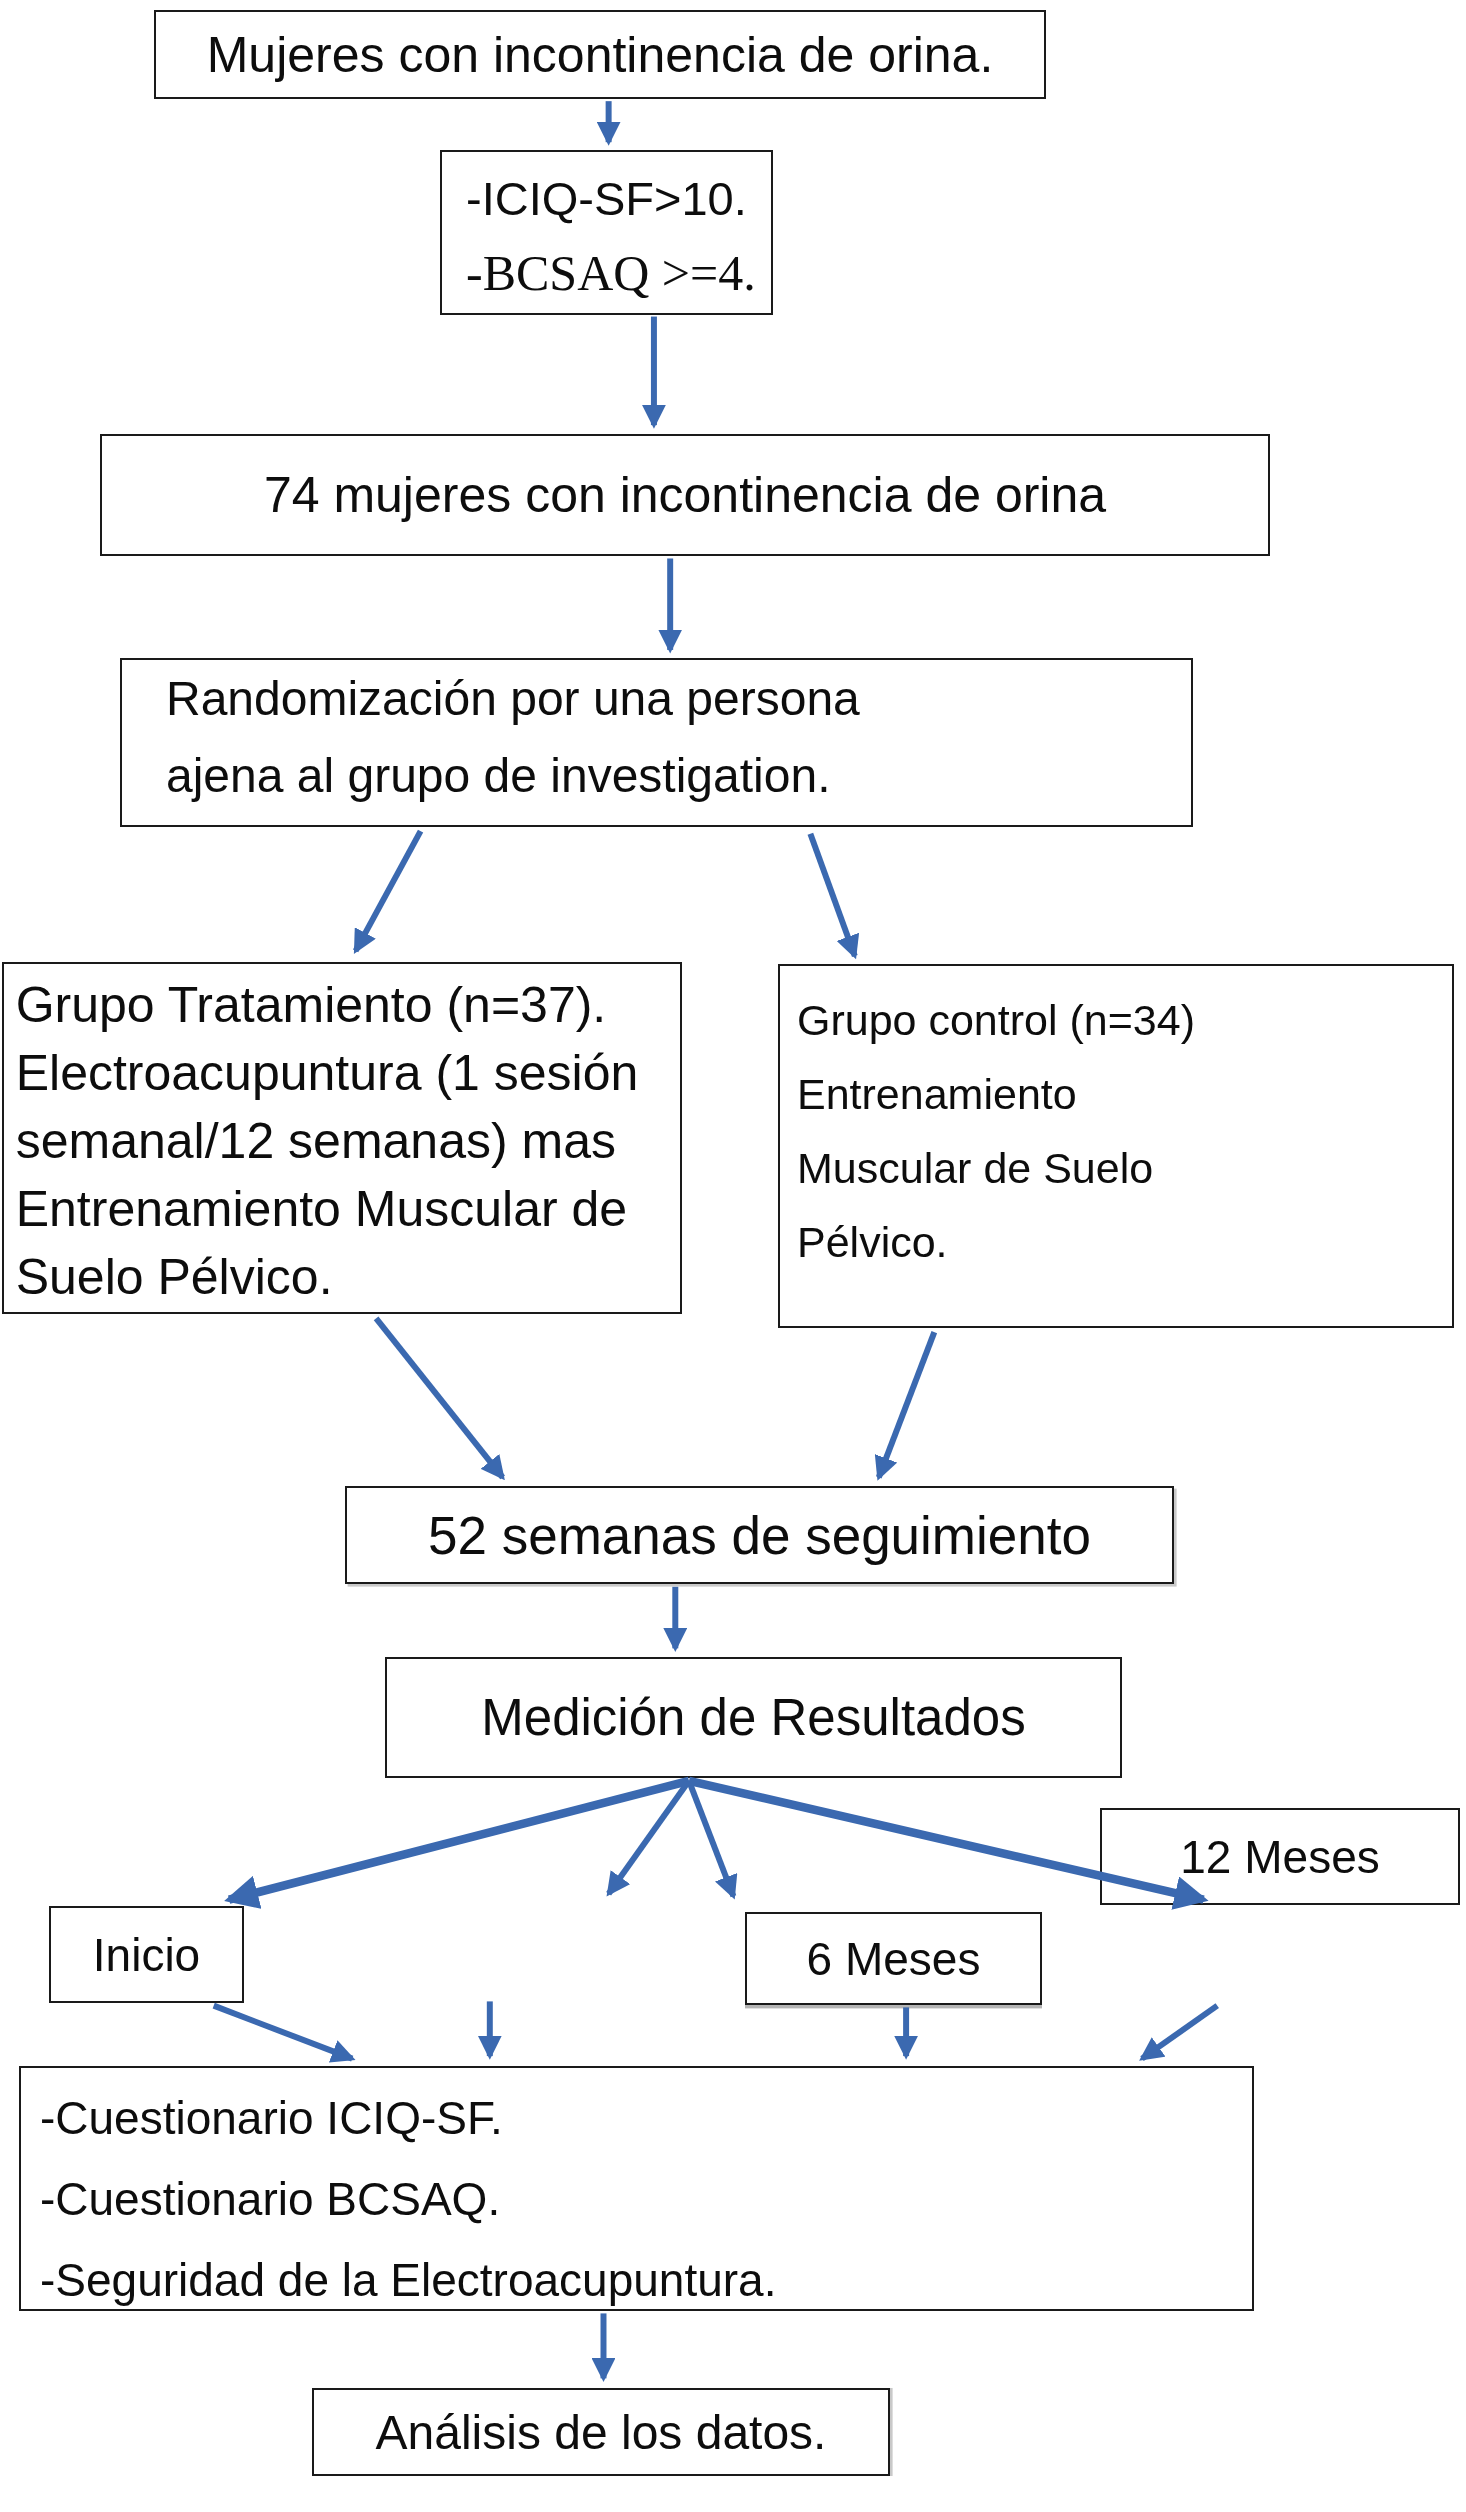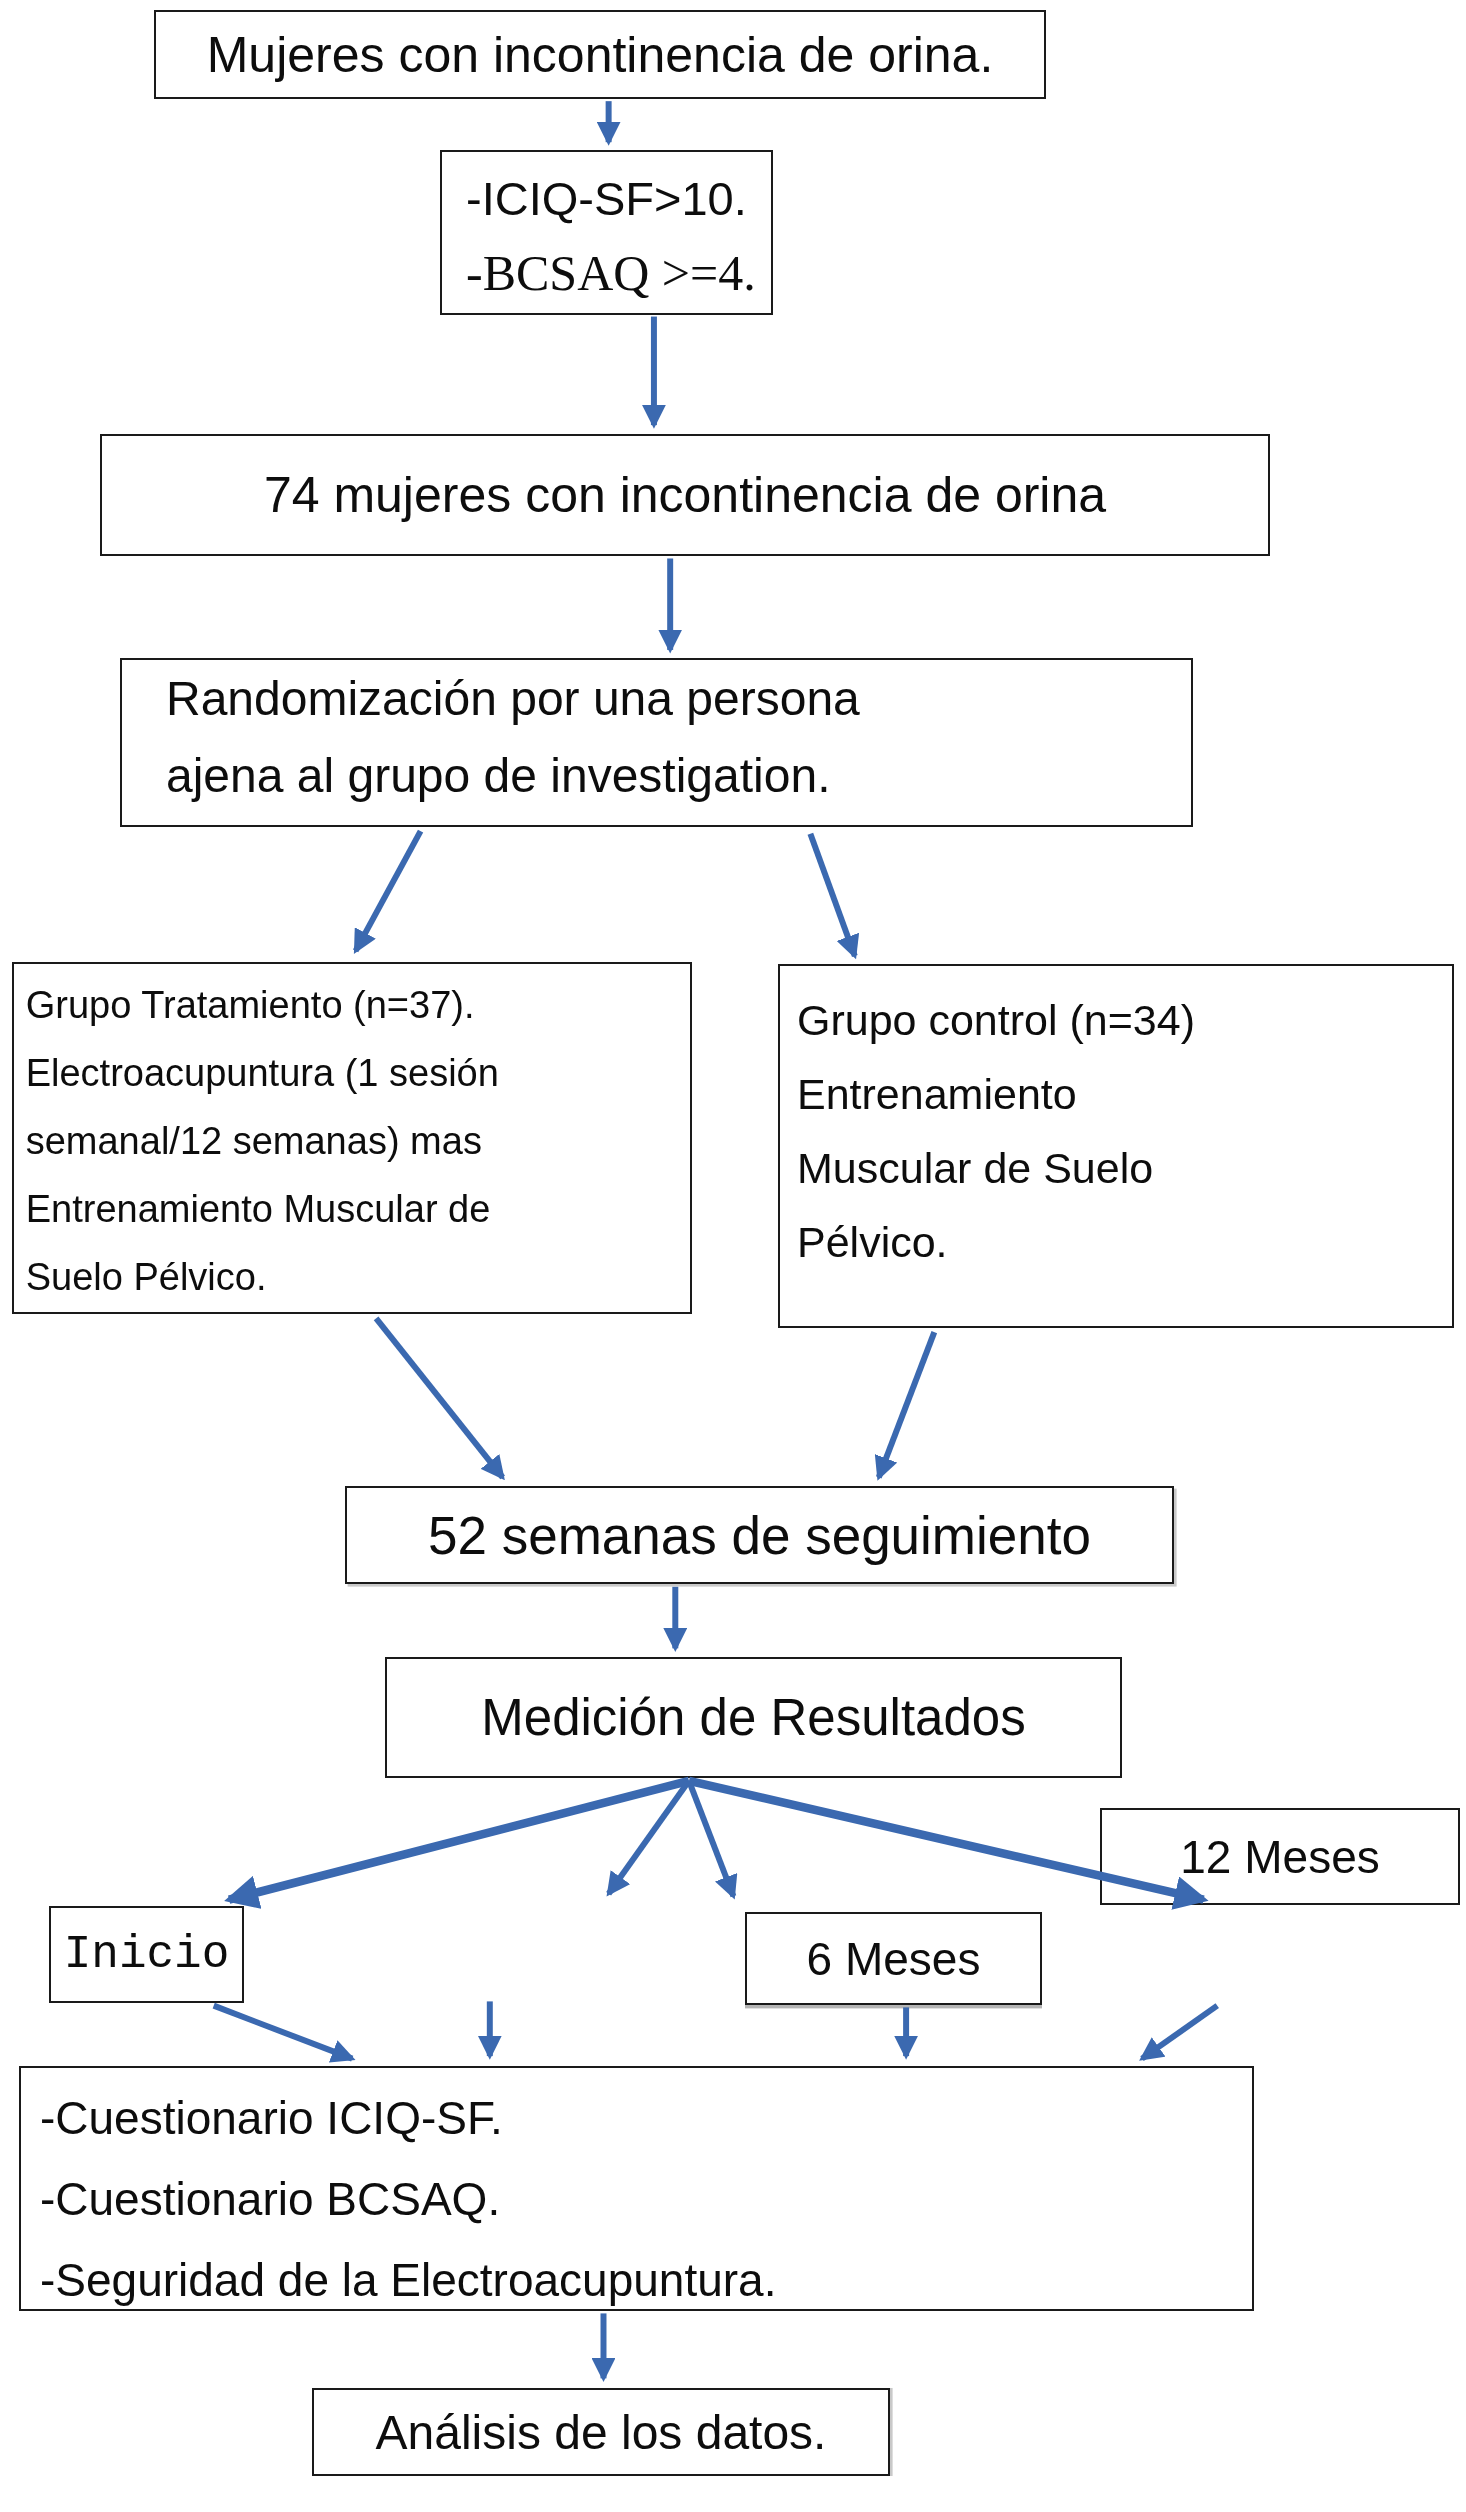--- a/index.html
+++ b/index.html
@@ -37,27 +37,27 @@
   .serif{font-family:"Liberation Serif", serif;}
 
   
   #b-mujeres   {left:154px; top:10.3px;   width:892px;height:89px;font-size:50px;}
   #b-criterios {left:440px; top:150px;  width:333px; height:165px;font-size:47px;padding:8.6px 0 0 24px;}
   #b-criterios .ln{line-height:75px;}
   #b-criterios .serif{font-size:50px;}
   #b-74        {left:100px; top:434px;  width:1170px;height:122px;font-size:50px;}
   #b-random    {left:120px; top:658px;  width:1073px;height:169px;font-size:48px;padding:0 0 0 44px;}
   #b-random .ln{line-height:77px;}
-  #b-trat      {left:1.7px;   top:962px; width:680px; height:352px;font-size:38px;padding:6.8px 3.4px 0 12px;margin-left:10px;}
+  #b-trat      {left:1.7px;   top:962px; width:680px; height:352px;font-size:50px;padding:6.8px 3.4px 0 12px;}
   #b-trat .ln{line-height:68px;}
   #b-control   {left:778px; top:964px; width:676px; height:364px;font-size:43px;padding:17px 3.4px 0 17px;}
   #b-control .ln{line-height:74px;}
   #b-seg       {left:345px; top:1486px; width:829px; height:98px;font-size:53px;box-shadow:2.6px 2.6px 0 #c9c9c9;}
   #b-med       {left:385px; top:1657px; width:737px; height:121px;font-size:51px;}
-  #b-inicio    {left:49px;  top:1906px; width:195px; height:97px;font-size:46px;font-family:Liberation Mono, monospace;}
+  #b-inicio    {left:49px;  top:1906px; width:195px; height:97px;font-size:46px;}
   #b-3m        {left:345px; top:1908px; width:291px; height:91px;font-size:46px;box-shadow:0 3.4px 0 #b5b5b5;}
   #b-6m        {left:745px; top:1912px; width:297px; height:93px;font-size:46px;box-shadow:0 3.4px 0 #b5b5b5;}
   #b-12m       {left:1100px;top:1808px; width:360px; height:97px;font-size:46px;}
   #b-cuest     {left:19px;  top:2066px; width:1235px;height:245px;font-size:46px;padding:10.3px 0 0 19px;}
   #b-cuest .ln{line-height:81px;}
   #b-analisis  {left:312px; top:2388px; width:578px; height:88px;font-size:48px;box-shadow:2.6px 0 0 #c9c9c9;}
 </style>
 </head>
 <body>
 

